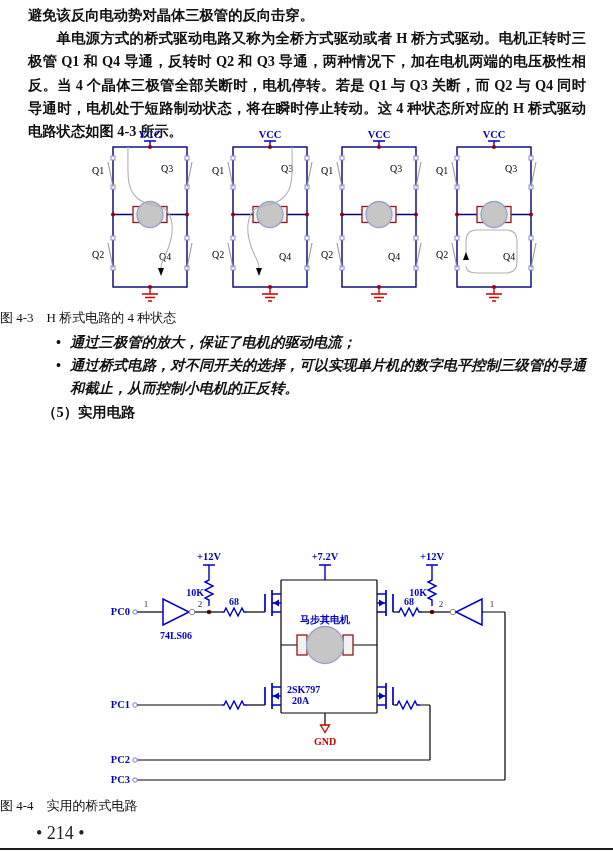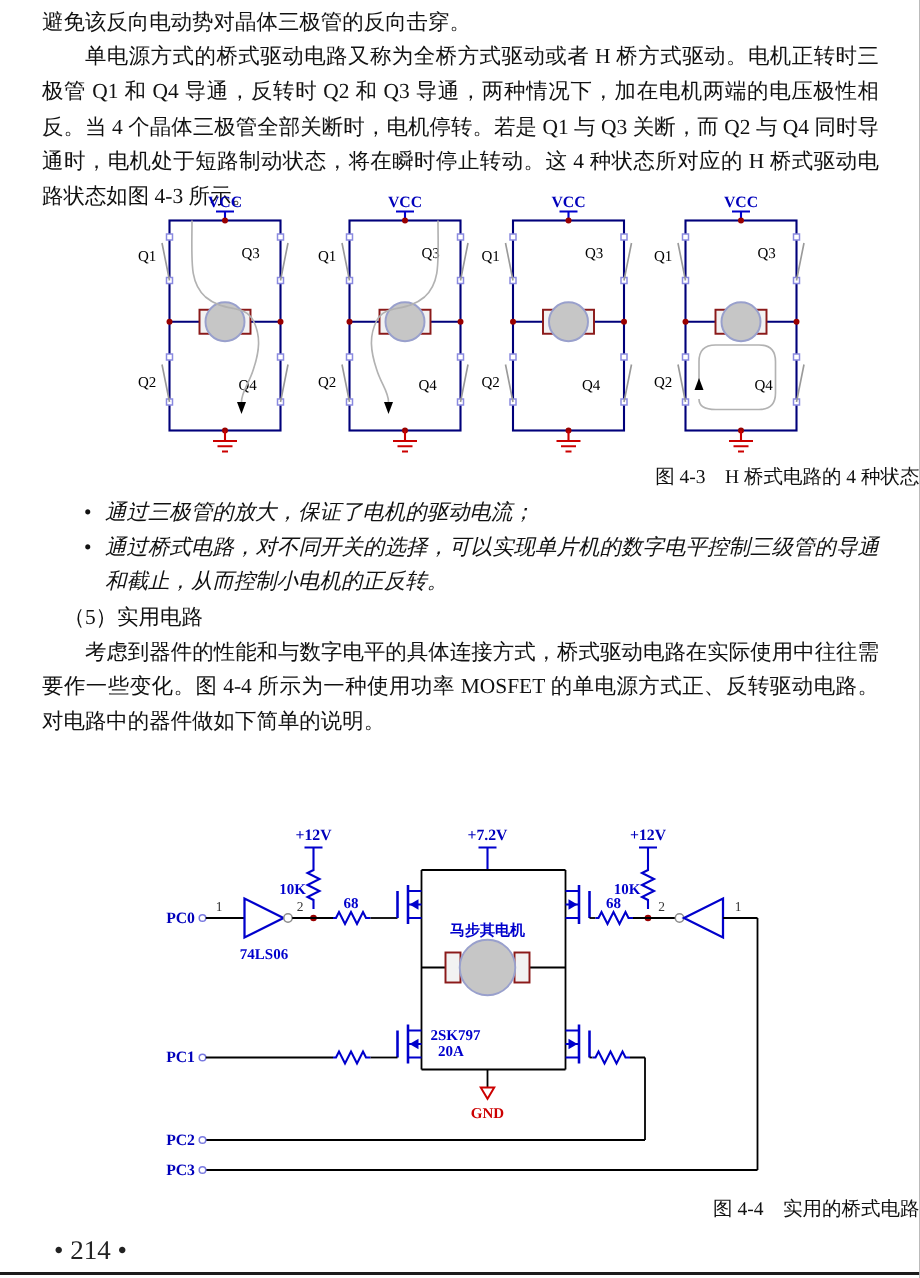--- a/index.html
+++ b/index.html
@@ -1,25 +1,25 @@
 <!DOCTYPE html>
 <html><head>
 <meta charset="utf-8">
 <style>
   html,body{margin:0;padding:0;background:#888;}
   #page{position:relative;width:613px;height:852px;background:#ffffff;overflow:hidden;
         font-family:"Liberation Serif","DejaVu Serif",serif;color:#111;}
   .textblock{position:absolute;left:28px;width:558px;font-size:14.3px;line-height:23.2px;
              text-align:justify;text-justify:inter-character;}
-  .textblock p{margin:0;}
+  .textblock p{margin:0;font-weight:bold;}
   .indent{text-indent:2em;}
   .bullet-item{position:relative;padding-left:42px;font-style:italic;}
   .bullet-item .bdot{position:absolute;left:28px;top:0;font-style:normal;}
   .sec-head{text-indent:1em;}
-  .caption{position:absolute;left:0;width:613px;text-align:right;font-size:13px;color:#111;}
+  .caption{position:absolute;left:0;width:613px;text-align:left;font-size:13px;color:#111;}
   .footer{position:absolute;left:36px;top:823px;font-size:18px;color:#222;}
   .bottomline{position:absolute;left:0;top:848px;width:613px;height:2px;background:#1c1c1c;}
   svg{position:absolute;left:0;overflow:visible;}
   
   .navy{stroke:#00007a;stroke-width:1.4;fill:none;}
   .bluewire{stroke:#0000cc;stroke-width:1.4;fill:none;}
   .swpin{fill:#ffffff;stroke:#8a8ae0;stroke-width:1;}
   .blade{stroke:#9a9a9a;stroke-width:1.1;fill:none;}
   .cpath{stroke:#b2b2b2;stroke-width:1.1;fill:none;}
   .dot{fill:#990000;stroke:none;}
@@ -189,21 +189,20 @@
       <polygon class="arrowb" points="6,134 12,134 9,126"></polygon>
     </g>
   </svg>
 
   <div class="caption" style="top:309px;">图 4-3　H 桥式电路的 4 种状态</div>
 
   <div class="textblock" style="top:331px;">
     <p class="bullet-item"><span class="bdot">•</span><span>通过三极管的放大，保证了电机的驱动电流；</span></p>
     <p class="bullet-item"><span class="bdot">•</span><span>通过桥式电路，对不同开关的选择，可以实现单片机的数字电平控制三级管的导通和截止，从而控制小电机的正反转。</span></p>
     <p class="sec-head">（5）实用电路</p>
-    <p class="indent">考虑到器件的性能和与数字电平的具体连接方式，桥式驱动电路在实际使用中往往需要作一些变化。图 4-4 所示为一种使用功率 MOSFET 的单电源方式正、反转驱动电路。对电路中的器件做如下简单的说明。</p>
   </div>
 
   <svg width="613" height="248" style="top:548px;">
 
     <g>
       <text class="pc" x="325" y="12" text-anchor="middle">+7.2V</text>
       <path class="comp" d="M319,17 H331 M325,17 V32"></path>
       <path class="blk" d="M281,32 H377 M281,32 V165 M377,32 V165 M281,165 H377"></path>
       <path class="blk" d="M325,165 V177"></path>
       <polygon class="gndtri" points="320.5,177 329.5,177 325,184.5"></polygon>

